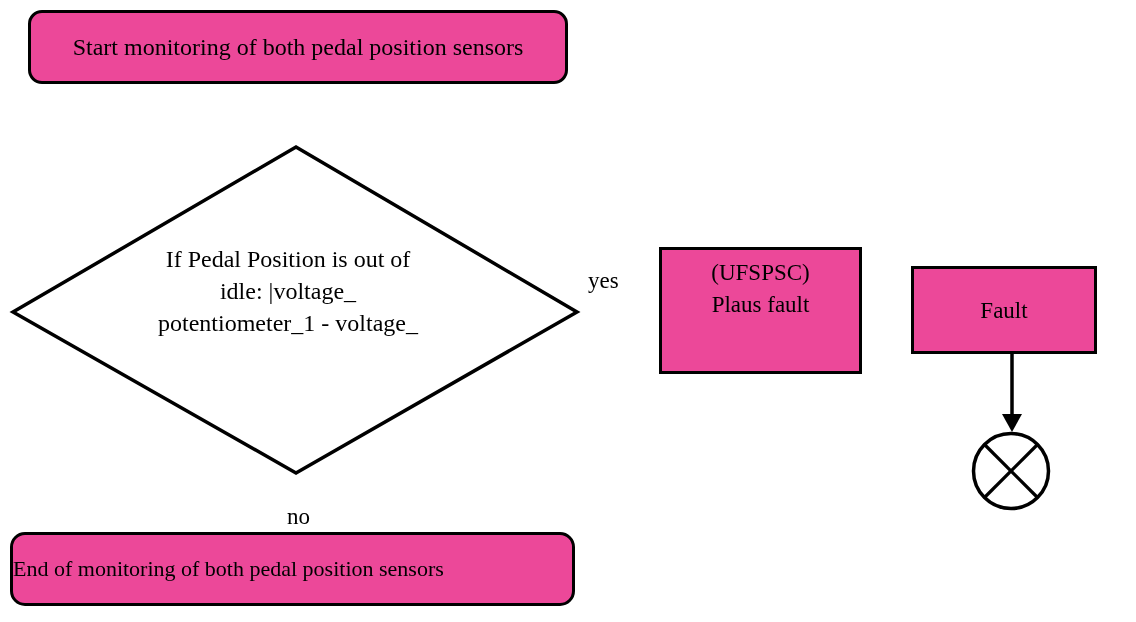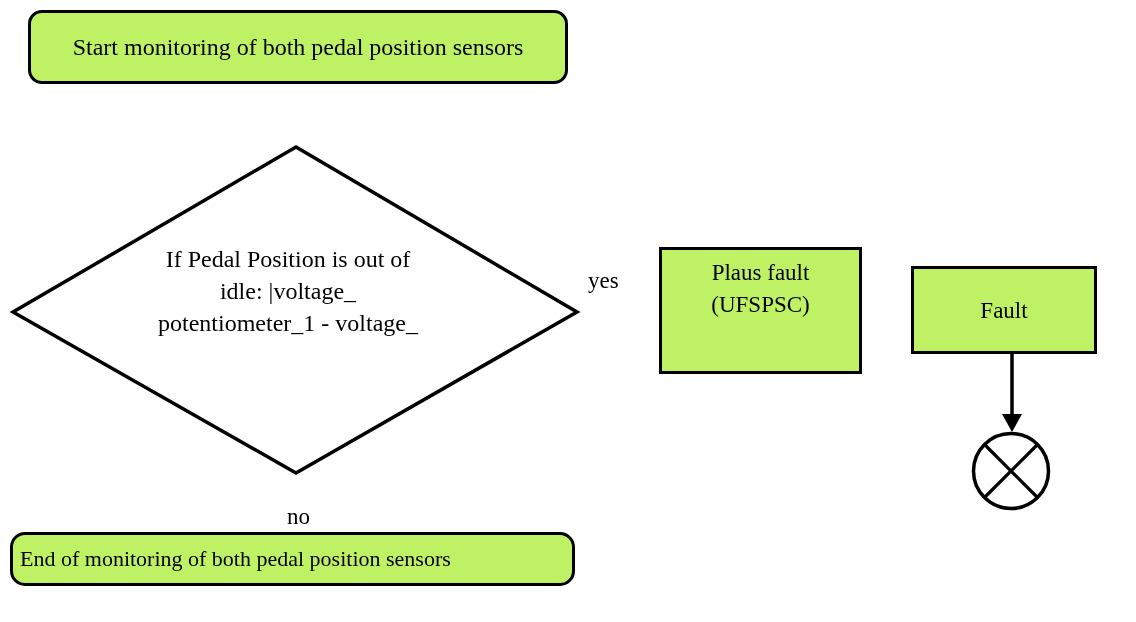--- a/index.html
+++ b/index.html
@@ -14,39 +14,38 @@
     overflow: hidden;
   }
   .shape-layer {
     position: absolute;
     left: 0; top: 0;
     width: 1136px; height: 622px;
   }
   .node {
     position: absolute;
     border: 3.5px solid #000000;
-    background: #bef264;
+    background: #ec4899;
   }
   .terminator {
     border-radius: 14px;
     display: flex;
     align-items: center;
     white-space: nowrap;
   }
   #start-node {
     left: 28px; top: 10px;
     width: 540px; height: 74px;
     justify-content: center;
     font-size: 24px;
   }
   #end-node {
     left: 10px; top: 532px;
-    width: 565px; height: 54px;
+    width: 565px; height: 74px;
     justify-content: flex-start;
-    padding-left: 7px;
     font-size: 22px;
     border-radius: 15px;
   }
   .decision-text {
     position: absolute;
     left: 98px; top: 243px;
     width: 380px;
     text-align: center;
     font-size: 24px;
     line-height: 32px;
@@ -103,22 +102,22 @@
     <div>If Pedal Position is out of</div>
     <div>idle: |voltage_</div>
     <div>potentiometer_1 - voltage_</div>
   </div>
 
   <span class="edge-label" id="yes-label">yes</span>
 
   <span class="edge-label" id="no-label">no</span>
 
   <div class="node" id="plaus-fault-node">
+    <div>(UFSPSC)</div>
     <div>Plaus fault</div>
-    <div>(UFSPSC)</div>
   </div>
 
   <div class="node" id="fault-processing-node">
     <div>Fault</div>
   </div>
 
   <div class="node terminator" id="end-node">End of monitoring of both pedal position sensors</div>
 
 </div>
 

